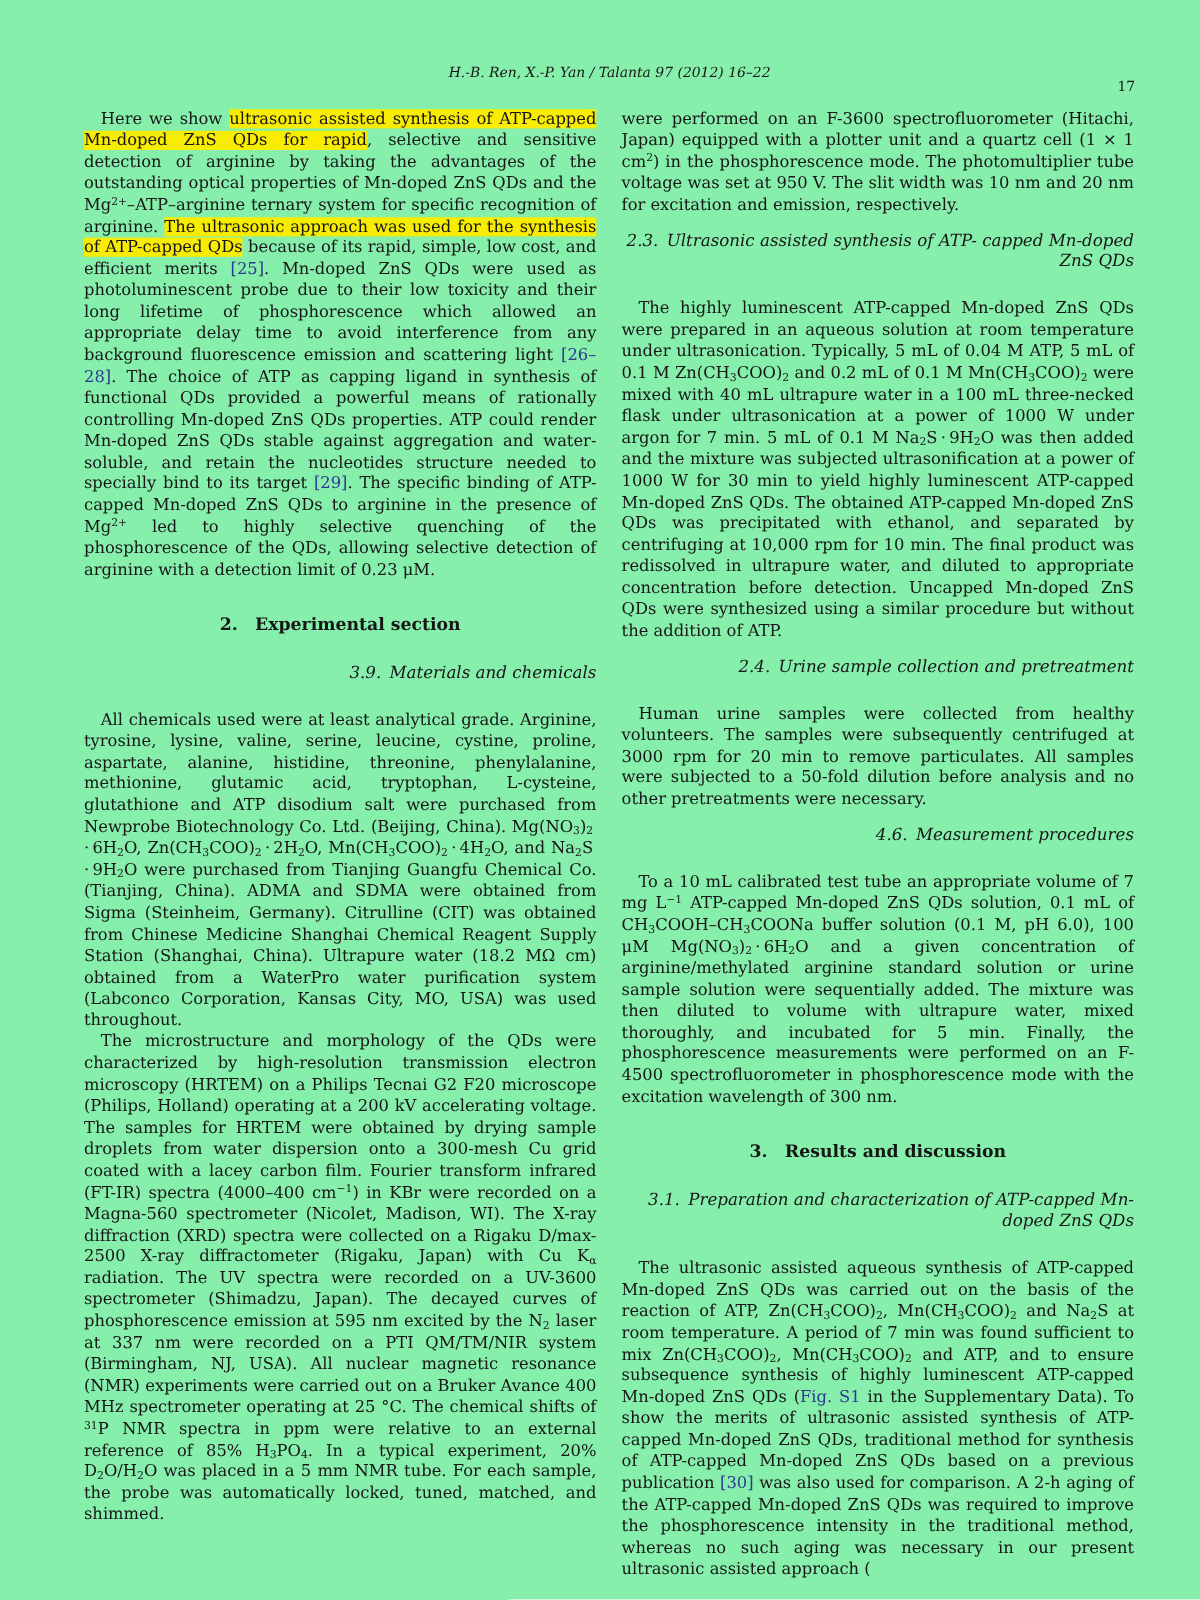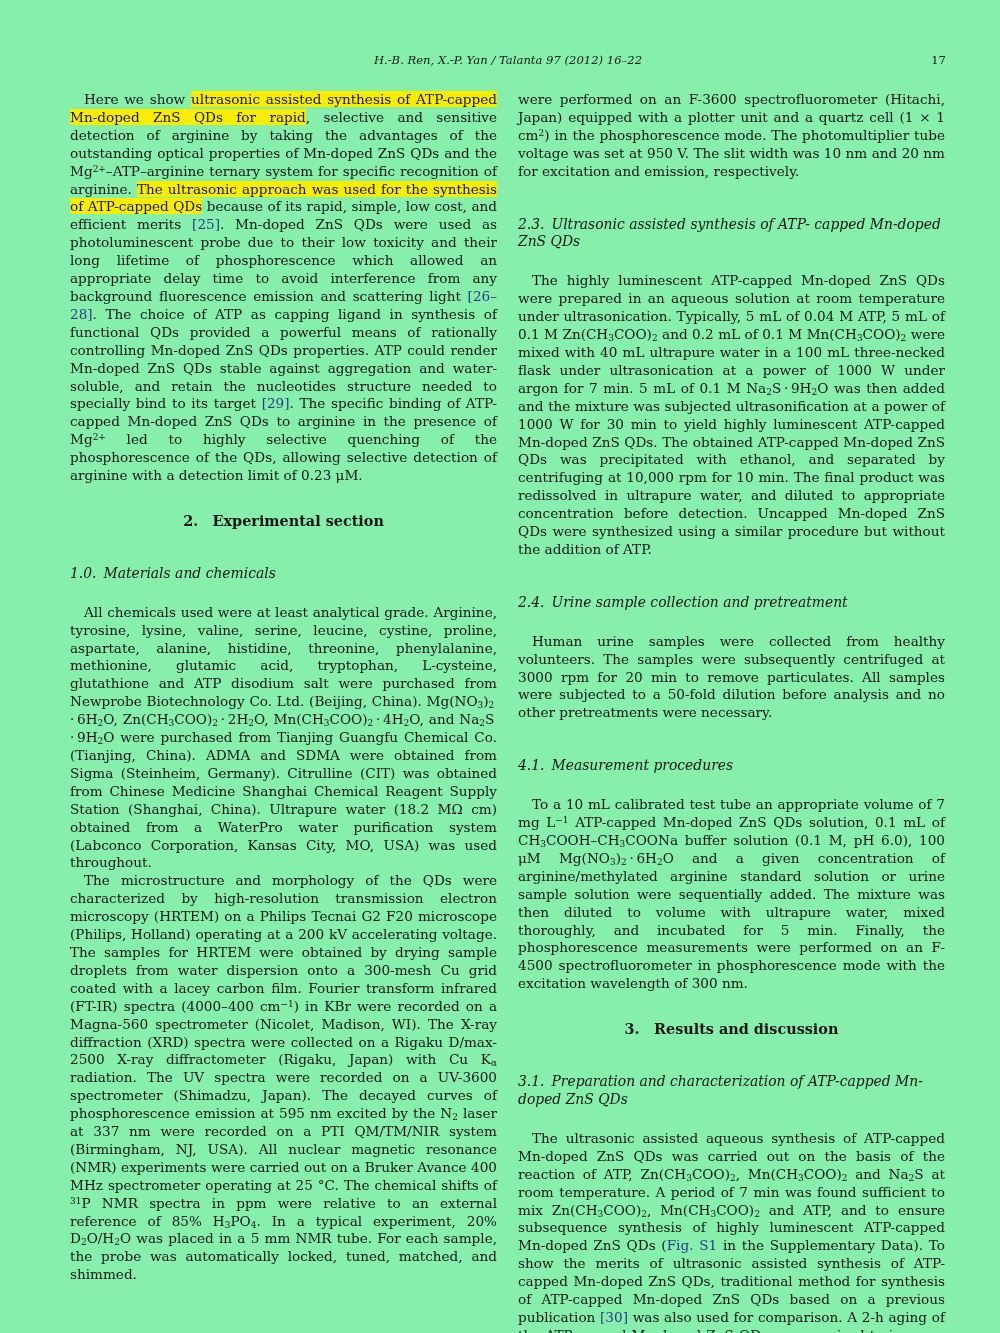--- a/index.html
+++ b/index.html
@@ -14,72 +14,72 @@
   }
   .header {
     position: absolute;
     top: 53px;
     left: 70px;
     width: 876px;
     font-size: 11.6px;
     line-height: 14px;
   }
   .cite { text-align: center; font-style: italic; }
-  .pagenum { position: absolute; right: 0; top: 0; font-style: normal; }
+  .pagenum { position: absolute; right: 0; top: 12px; font-style: normal; }
   .cols {
     position: absolute;
     top: 91px;
     left: 70px;
     width: 876px;
     display: flex;
     gap: 21px;
   }
   .col { width: 427px; font-size: 13.6px; line-height: 17.9px; }
   .paragraph { text-align: justify; margin: 0; }
   .paragraph.indent { text-indent: 14px; }
   .heading1 {
     font-weight: bold;
     font-size: 14.4px;
     margin: 27px 0 23px 0;
     text-align: center;
   }
   .heading2 {
     font-style: italic;
     font-size: 13.9px;
-    margin: 35px 0 21px 0;
-    text-align: left;
+    margin: 12px 0 21px 0;
+    text-align: right;
   }
   sub, sup { font-size: 0.66em; line-height: 0; }
   sub { vertical-align: -0.25em; }
   sup { vertical-align: 0.5em; }
   .hl { background: var(--hl-color, #f8ec00); }
   .link { color: var(--link-color, #2b3a8f); }
 </style>
 </head>
 <body>
 
 <div class="page">
   <div class="header">
     <div class="cite">H.-B. Ren, X.-P. Yan / Talanta 97 (2012) 16–22</div>
     <div class="pagenum">17</div>
   </div>
   <div class="cols">
     <div class="col">
         <div class="paragraph indent"><span>Here we show </span><span class="hl">ultrasonic assisted synthesis of ATP-capped Mn-doped ZnS QDs for rapid</span><span>, selective and sensitive detection of arginine by taking the advantages of the outstanding optical properties of Mn-doped ZnS QDs and the Mg</span><sup>2+</sup><span>–ATP–arginine ternary system for specific recognition of arginine. </span><span class="hl">The ultrasonic approach was used for the synthesis of ATP-capped QDs</span><span> because of its rapid, simple, low cost, and efficient merits </span><span class="link">[25]</span><span>. Mn-doped ZnS QDs were used as photoluminescent probe due to their low toxicity and their long lifetime of phosphorescence which allowed an appropriate delay time to avoid interference from any background fluorescence emission and scattering light </span><span class="link">[26–28]</span><span>. The choice of ATP as capping ligand in synthesis of functional QDs provided a powerful means of rationally controlling Mn-doped ZnS QDs properties. ATP could render Mn-doped ZnS QDs stable against aggregation and water-soluble, and retain the nucleotides structure needed to specially bind to its target </span><span class="link">[29]</span><span>. The specific binding of ATP-capped Mn-doped ZnS QDs to arginine in the presence of Mg</span><sup>2+</sup><span> led to highly selective quenching of the phosphorescence of the QDs, allowing selective detection of arginine with a detection limit of 0.23 μM.</span></div>
         <div class="heading1"><span>2. Experimental section</span></div>
-        <div class="heading2"><span>1.0. Materials and chemicals</span></div>
+        <div class="heading2"><span>3.9. Materials and chemicals</span></div>
         <div class="paragraph indent"><span>All chemicals used were at least analytical grade. Arginine, tyrosine, lysine, valine, serine, leucine, cystine, proline, aspartate, alanine, histidine, threonine, phenylalanine, methionine, glutamic acid, tryptophan, L-cysteine, glutathione and ATP disodium salt were purchased from Newprobe Biotechnology Co. Ltd. (Beijing, China). Mg(NO</span><sub>3</sub><span>)</span><sub>2</sub><span> · 6H</span><sub>2</sub><span>O, Zn(CH</span><sub>3</sub><span>COO)</span><sub>2</sub><span> · 2H</span><sub>2</sub><span>O, Mn(CH</span><sub>3</sub><span>COO)</span><sub>2</sub><span> · 4H</span><sub>2</sub><span>O, and Na</span><sub>2</sub><span>S · 9H</span><sub>2</sub><span>O were purchased from Tianjing Guangfu Chemical Co. (Tianjing, China). ADMA and SDMA were obtained from Sigma (Steinheim, Germany). Citrulline (CIT) was obtained from Chinese Medicine Shanghai Chemical Reagent Supply Station (Shanghai, China). Ultrapure water (18.2 MΩ cm) obtained from a WaterPro water purification system (Labconco Corporation, Kansas City, MO, USA) was used throughout.</span></div>
         <div class="paragraph indent"><span>The microstructure and morphology of the QDs were characterized by high-resolution transmission electron microscopy (HRTEM) on a Philips Tecnai G2 F20 microscope (Philips, Holland) operating at a 200 kV accelerating voltage. The samples for HRTEM were obtained by drying sample droplets from water dispersion onto a 300-mesh Cu grid coated with a lacey carbon film. Fourier transform infrared (FT-IR) spectra (4000–400 cm</span><sup>−1</sup><span>) in KBr were recorded on a Magna-560 spectrometer (Nicolet, Madison, WI). The X-ray diffraction (XRD) spectra were collected on a Rigaku D/max-2500 X-ray diffractometer (Rigaku, Japan) with Cu K</span><sub>α</sub><span> radiation. The UV spectra were recorded on a UV-3600 spectrometer (Shimadzu, Japan). The decayed curves of phosphorescence emission at 595 nm excited by the N</span><sub>2</sub><span> laser at 337 nm were recorded on a PTI QM/TM/NIR system (Birmingham, NJ, USA). All nuclear magnetic resonance (NMR) experiments were carried out on a Bruker Avance 400 MHz spectrometer operating at 25 °C. The chemical shifts of </span><sup>31</sup><span>P NMR spectra in ppm were relative to an external reference of 85% H</span><sub>3</sub><span>PO</span><sub>4</sub><span>. In a typical experiment, 20% D</span><sub>2</sub><span>O/H</span><sub>2</sub><span>O was placed in a 5 mm NMR tube. For each sample, the probe was automatically locked, tuned, matched, and shimmed.</span></div>
       </div>
     <div class="col">
         <div class="paragraph"><span>were performed on an F-3600 spectrofluorometer (Hitachi, Japan) equipped with a plotter unit and a quartz cell (1 × 1 cm</span><sup>2</sup><span>) in the phosphorescence mode. The photomultiplier tube voltage was set at 950 V. The slit width was 10 nm and 20 nm for excitation and emission, respectively.</span></div>
         <div class="heading2"><span>2.3. Ultrasonic assisted synthesis of ATP- capped Mn-doped ZnS QDs</span></div>
         <div class="paragraph indent"><span>The highly luminescent ATP-capped Mn-doped ZnS QDs were prepared in an aqueous solution at room temperature under ultrasonication. Typically, 5 mL of 0.04 M ATP, 5 mL of 0.1 M Zn(CH</span><sub>3</sub><span>COO)</span><sub>2</sub><span> and 0.2 mL of 0.1 M Mn(CH</span><sub>3</sub><span>COO)</span><sub>2</sub><span> were mixed with 40 mL ultrapure water in a 100 mL three-necked flask under ultrasonication at a power of 1000 W under argon for 7 min. 5 mL of 0.1 M Na</span><sub>2</sub><span>S · 9H</span><sub>2</sub><span>O was then added and the mixture was subjected ultrasonification at a power of 1000 W for 30 min to yield highly luminescent ATP-capped Mn-doped ZnS QDs. The obtained ATP-capped Mn-doped ZnS QDs was precipitated with ethanol, and separated by centrifuging at 10,000 rpm for 10 min. The final product was redissolved in ultrapure water, and diluted to appropriate concentration before detection. Uncapped Mn-doped ZnS QDs were synthesized using a similar procedure but without the addition of ATP.</span></div>
         <div class="heading2"><span>2.4. Urine sample collection and pretreatment</span></div>
         <div class="paragraph indent"><span>Human urine samples were collected from healthy volunteers. The samples were subsequently centrifuged at 3000 rpm for 20 min to remove particulates. All samples were subjected to a 50-fold dilution before analysis and no other pretreatments were necessary.</span></div>
-        <div class="heading2"><span>4.1. Measurement procedures</span></div>
+        <div class="heading2"><span>4.6. Measurement procedures</span></div>
         <div class="paragraph indent"><span>To a 10 mL calibrated test tube an appropriate volume of 7 mg L</span><sup>−1</sup><span> ATP-capped Mn-doped ZnS QDs solution, 0.1 mL of CH</span><sub>3</sub><span>COOH–CH</span><sub>3</sub><span>COONa buffer solution (0.1 M, pH 6.0), 100 μM Mg(NO</span><sub>3</sub><span>)</span><sub>2</sub><span> · 6H</span><sub>2</sub><span>O and a given concentration of arginine/methylated arginine standard solution or urine sample solution were sequentially added. The mixture was then diluted to volume with ultrapure water, mixed thoroughly, and incubated for 5 min. Finally, the phosphorescence measurements were performed on an F-4500 spectrofluorometer in phosphorescence mode with the excitation wavelength of 300 nm.</span></div>
         <div class="heading1"><span>3. Results and discussion</span></div>
         <div class="heading2"><span>3.1. Preparation and characterization of ATP-capped Mn-doped ZnS QDs</span></div>
         <div class="paragraph indent"><span>The ultrasonic assisted aqueous synthesis of ATP-capped Mn-doped ZnS QDs was carried out on the basis of the reaction of ATP, Zn(CH</span><sub>3</sub><span>COO)</span><sub>2</sub><span>, Mn(CH</span><sub>3</sub><span>COO)</span><sub>2</sub><span> and Na</span><sub>2</sub><span>S at room temperature. A period of 7 min was found sufficient to mix Zn(CH</span><sub>3</sub><span>COO)</span><sub>2</sub><span>, Mn(CH</span><sub>3</sub><span>COO)</span><sub>2</sub><span> and ATP, and to ensure subsequence synthesis of highly luminescent ATP-capped Mn-doped ZnS QDs (</span><span class="link">Fig. S1</span><span> in the Supplementary Data). To show the merits of ultrasonic assisted synthesis of ATP-capped Mn-doped ZnS QDs, traditional method for synthesis of ATP-capped Mn-doped ZnS QDs based on a previous publication </span><span class="link">[30]</span><span> was also used for comparison. A 2-h aging of the ATP-capped Mn-doped ZnS QDs was required to improve the phosphorescence intensity in the traditional method, whereas no such aging was necessary in our present ultrasonic assisted approach (</span></div>
       </div>
   </div>
 </div>
 
 </body></html>

